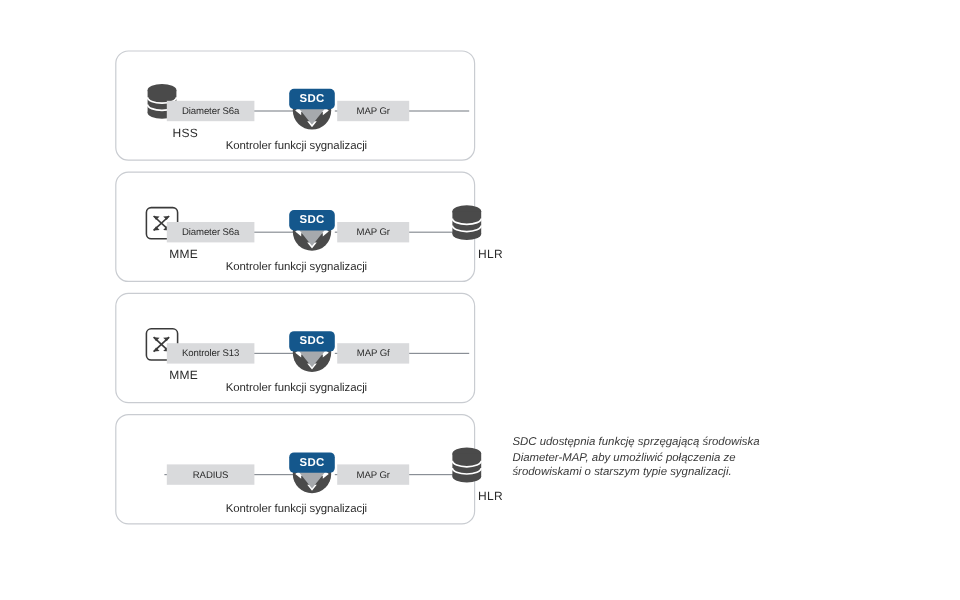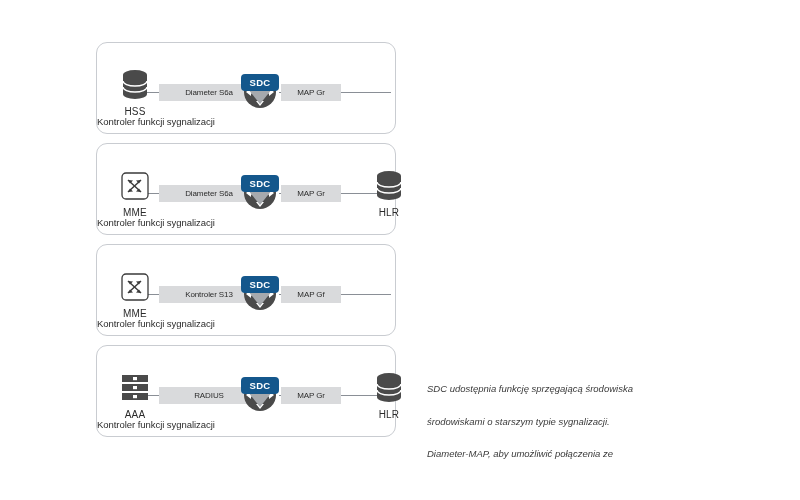--- a/index.html
+++ b/index.html
@@ -56,28 +56,28 @@
     background: #d9dadc;
     color: #2b2b2b;
     font-size: 8px;
     letter-spacing: -0.1px;
     display: flex;
     align-items: center;
     justify-content: center;
     box-sizing: border-box;
     white-space: nowrap;
   }
-  .chip.left  { left: 62px;  width: 100px; }
+  .chip.left  { left: 42px;  width: 73px; }
   .chip.right { left: 184px; width: 60px; }
 
   
   .node {
     position: absolute;
     width: 60px;
-    text-align: center;
+    text-align: right;
   }
   .node.n-left  { left: 8px;  top: 22px; }
   .node.n-right { left: 262px; top: 22px; }
   .node-glyph {
     height: 40px;
     display: flex;
     align-items: center;
     justify-content: center;
   }
   .node-label {
@@ -134,37 +134,38 @@
     border-right: 12px solid transparent;
     border-top: 15px solid #a6a9ad;
   }
 
   
   .center-caption {
     position: absolute;
     left: 0;
     top: 73px;
     width: 300px;
+    text-align: center;
     font-size: 9.5px;
     color: #2b2b2b;
     letter-spacing: -0.05px;
   }
 
   
   #side-note {
     position: absolute;
     left: 427px;
     top: 363px;
     width: 225px;
     font-size: 9.5px;
     font-style: italic;
     line-height: 12.6px;
     color: #3a3a3a;
   }
-  #side-note div { white-space: nowrap; margin-top: 20px; }
+  #side-note div { white-space: nowrap; }
 </style>
 </head>
 <body>
 
 <div id="diagram-root">
 
   <div class="card c1">
 
     <div class="wire left"></div>
     <div class="wire right"></div>
@@ -307,33 +308,20 @@
 
 
     <div class="center-caption">Kontroler funkcji sygnalizacji</div>
   </div>
 
   <div class="card c4">
 
     <div class="wire left"></div>
     <div class="wire right"></div>
 
-    <div class="node n-left">
-      <div class="node-glyph">
-        <svg width="32" height="32" viewBox="0 0 32 32">
-          <rect x="3" y="3" width="26" height="7" fill="#4a4a4a"></rect>
-          <rect x="3" y="12" width="26" height="7" fill="#4a4a4a"></rect>
-          <rect x="3" y="21" width="26" height="7" fill="#4a4a4a"></rect>
-          <rect x="14" y="5" width="4" height="3.2" fill="#ffffff"></rect>
-          <rect x="14" y="14" width="4" height="3.2" fill="#ffffff"></rect>
-          <rect x="14" y="23" width="4" height="3.2" fill="#ffffff"></rect>
-        </svg>
-      </div>
-      <div class="node-label">AAA</div>
-    </div>
 
     <div class="chip left">RADIUS</div>
 
     <div class="router">
       <svg width="46" height="46" viewBox="0 0 46 46">
         <circle cx="23" cy="23" r="16" fill="#4a4a4a"></circle>
         <path d="M23 9 l4 5 h-2.6 v6 h-2.8 v-6 H19 z" fill="#ffffff"></path>
         <path d="M23 37 l-4 -5 h2.6 v-6 h2.8 v6 H27 z" fill="#ffffff"></path>
         <path d="M9 23 l5 -4 v2.6 h6 v2.8 h-6 V27 z" fill="#ffffff"></path>
         <path d="M37 23 l-5 4 v-2.6 h-6 v-2.8 h6 V19 z" fill="#ffffff"></path>
@@ -360,17 +348,17 @@
         </svg>
       </div>
       <div class="node-label">HLR</div>
     </div>
 
     <div class="center-caption">Kontroler funkcji sygnalizacji</div>
   </div>
 
   <div id="side-note">
     <div>SDC udostępnia funkcję sprzęgającą środowiska</div>
+    <div>Diameter-MAP, aby umożliwić połączenia ze</div>
     <div>środowiskami o starszym typie sygnalizacji.</div>
-    <div>Diameter-MAP, aby umożliwić połączenia ze</div>
   </div>
 
 </div>
 
 </body></html>

